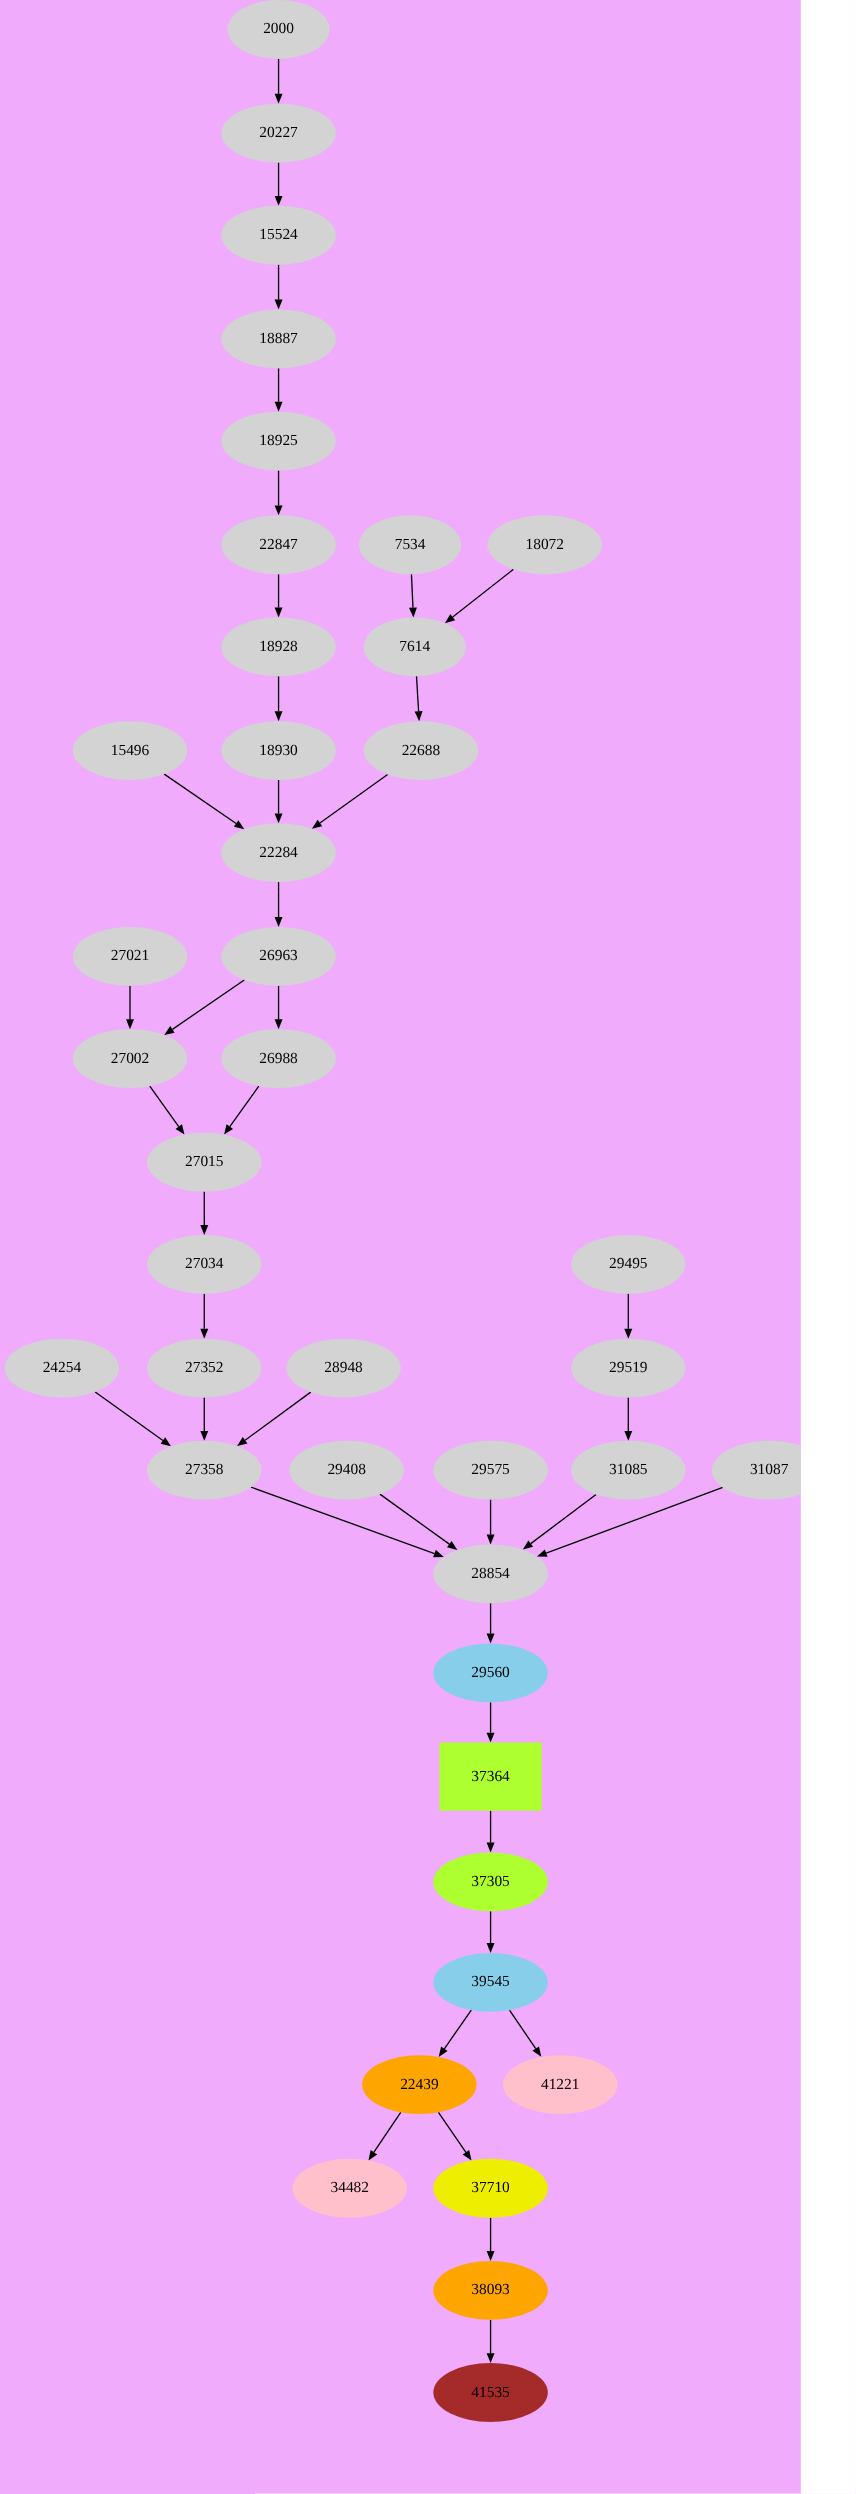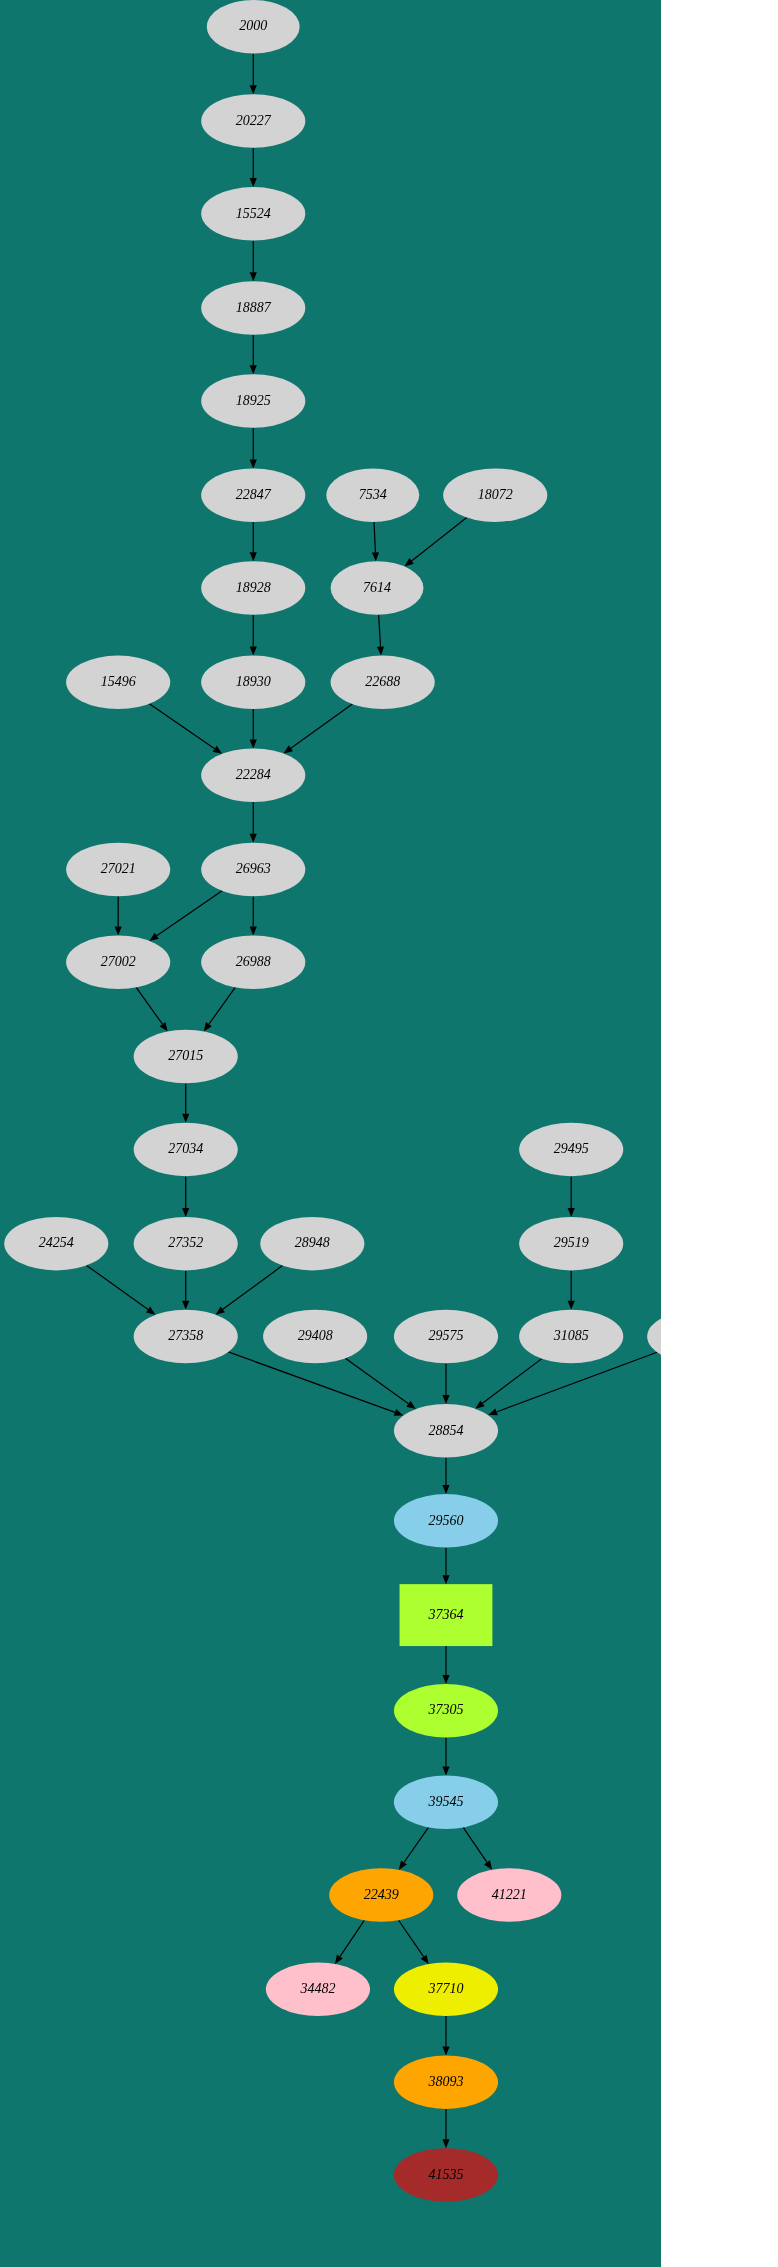--- a/index.html
+++ b/index.html
@@ -5,25 +5,24 @@
   html, body {
     margin: 0;
     padding: 0;
     background: #ffffff;
   }
   body {
     font-family: "Liberation Serif", "DejaVu Serif", serif;
   }
   #graph-root {
     position: relative;
-    width: 661px;
+    width: 728px;
     height: 2267px;
-    background: #0f766e;
+    background: #f0abfc;
     overflow: hidden;
-    font-style: italic;
   }
   #graph-svg {
     display: block;
     width: 778px;
     height: 2267px;
   }
   .node-label {
     font-family: "Liberation Serif", "DejaVu Serif", serif;
     font-size: 14px;
     fill: #000000;

